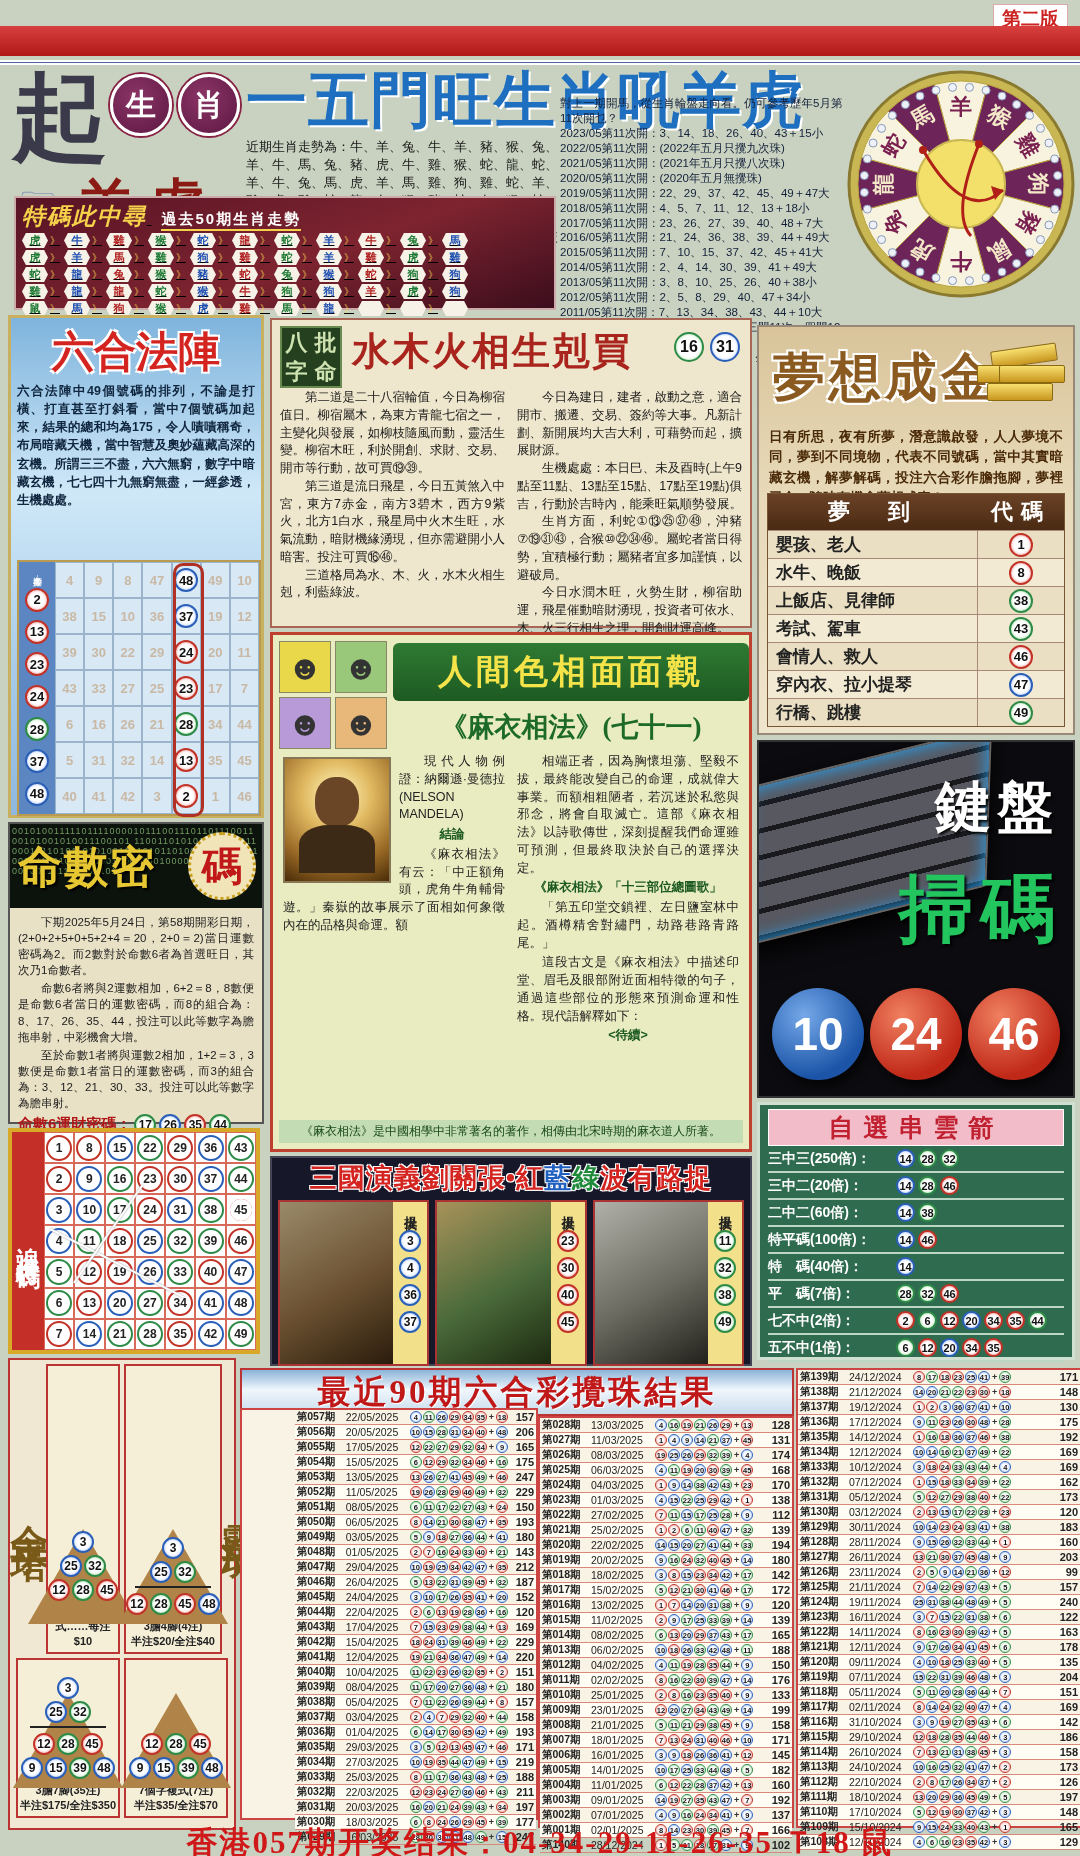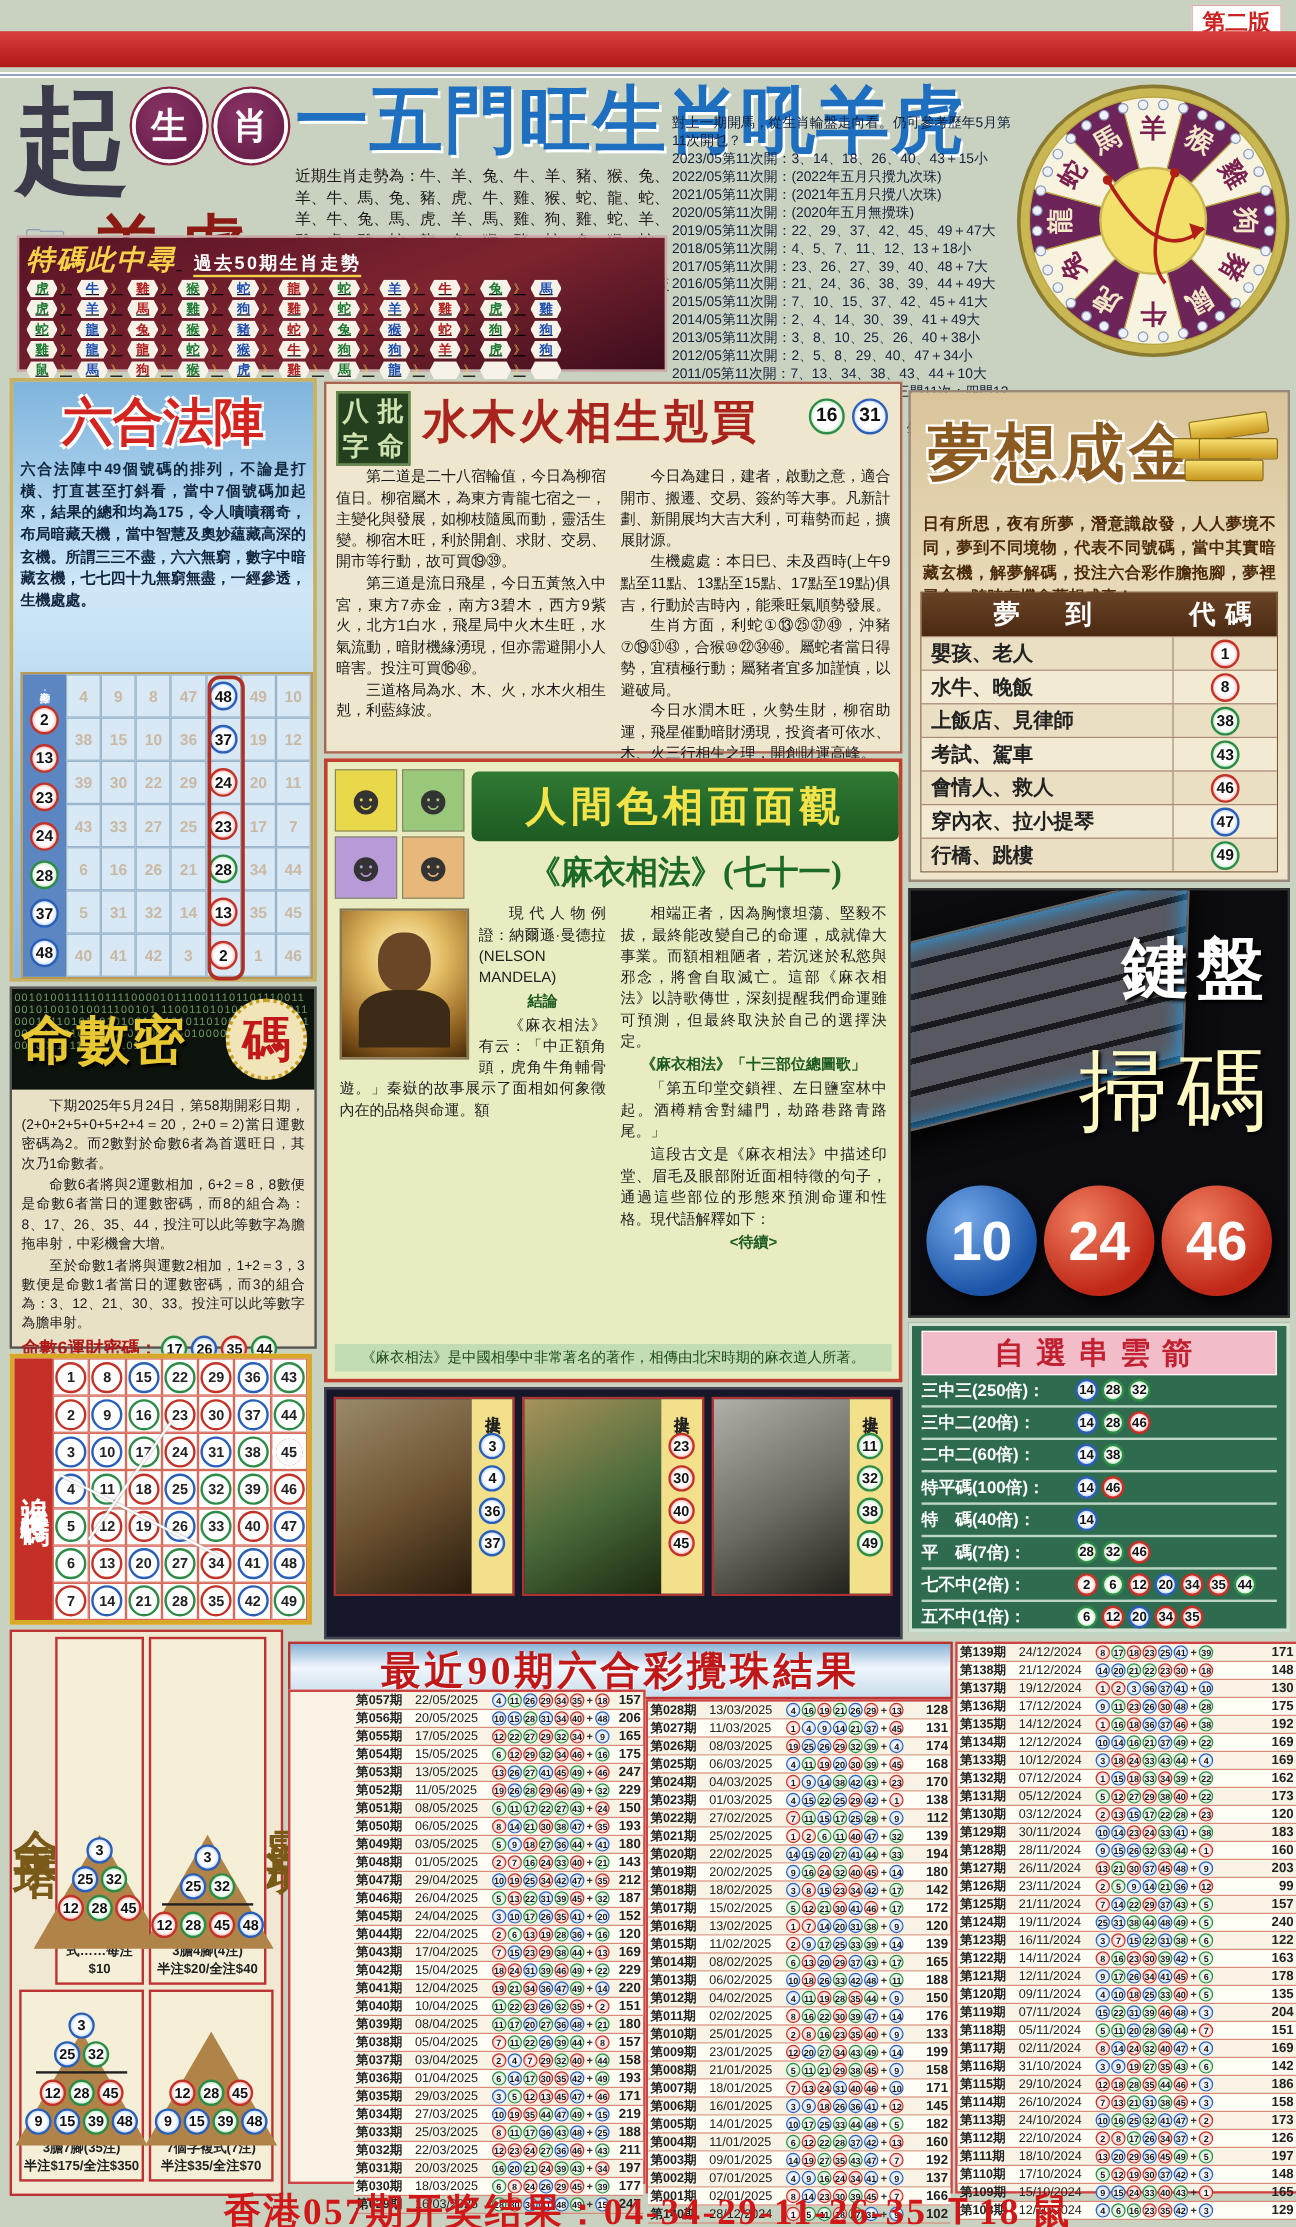--- a/index.html
+++ b/index.html
@@ -134,21 +134,21 @@
   .sgside .lab{writing-mode:vertical-rl;font-size:13px;font-weight:bold;color:#222;letter-spacing:2px;}
   .sgside .ball{width:22px;height:22px;font-size:12px;}
   
   #jianpan{left:757px;top:740px;width:318px;height:358px;background:#0c0c10;border:2px solid #333;overflow:hidden;padding-left:22px;}
   #kb{position:absolute;left:-20px;top:18px;width:250px;height:150px;transform:rotate(-14deg) skewX(-16deg);
       background:repeating-linear-gradient(0deg,#1a1a1e 0 5px,#585860 5px 26px),
                  repeating-linear-gradient(90deg,rgba(0,0,0,.55) 0 5px,rgba(200,200,210,.35) 5px 30px);
       box-shadow:0 10px 24px #000,0 0 18px #2af inset;border:2px solid #666;}
   #jp1{position:absolute;right:14px;top:28px;font-size:56px;font-weight:900;color:#fff;letter-spacing:6px;
        font-family:"Liberation Serif",serif;text-shadow:2px 2px 3px #000;}
-  #jp2{position:absolute;right:10px;top:118px;font-size:74px;font-weight:400;color:#fef9c3;letter-spacing:8px;
+  #jp2{position:absolute;right:10px;top:118px;font-size:74px;font-weight:700;color:#22c55e;letter-spacing:8px;
        font-family:"Liberation Serif",serif;text-shadow:2px 2px 3px #000;}
   #jpballs{position:absolute;left:0;right:0;bottom:16px;display:flex;justify-content:space-around;padding:0 10px;}
   #jpballs .ball{width:92px;height:92px;font-size:46px;box-shadow:4px 6px 10px rgba(0,0,0,.7);}
   
   #zixuan{left:757px;top:1102px;width:318px;height:258px;background:#2e6b4f;border:3px solid #cfe0d0;padding:4px 8px;}
   #zxtitle{background:#f2bcc8;color:#c02030;font-size:25px;font-weight:900;text-align:center;letter-spacing:10px;
            font-family:"Liberation Serif",serif;padding:1px 0;border:1px solid #fff;}
   .zxrow{display:flex;align-items:center;height:25px;border-bottom:2px solid #bcd6c4;}
   .zxlab{width:128px;color:#fff;font-size:14px;font-weight:bold;white-space:nowrap;}
   .zxrow .ball{width:19px;height:19px;font-size:11px;margin-right:3px;background:#fff;}
@@ -627,20 +627,21 @@
         <p class="ctr">《麻衣相法》「十三部位總圖歌」</p>
         <p>「第五印堂交鎖裡、左日鹽室林中起。酒樽精舍對繡門，劫路巷路青路尾。」</p>
         <p>這段古文是《麻衣相法》中描述印堂、眉毛及眼部附近面相特徵的句子，通過這些部位的形態來預測命運和性格。現代語解釋如下：</p>
         <p class="ctr">&lt;待續&gt;</p>
       </div>
   </div>
   <div id="rjfoot">《麻衣相法》是中國相學中非常著名的著作，相傳由北宋時期的麻衣道人所著。</div>
 </div>
 
 <div class="sec" id="sanguo">
+  <div id="sgtitle"><span style="color: rgb(212, 36, 32);">三國演義劉關張•</span><span style="color: rgb(212, 36, 32);">紅</span><span style="color: rgb(30, 95, 192);">藍</span><span style="color: rgb(30, 138, 58);">綠</span><span style="color: rgb(212, 36, 32);">波有路捉</span></div>
   <div id="sgcards">
       <div class="sgcard">
         <div class="sgart"></div>
         <div class="sgside">
           <span class="lab">提供：</span>
           <span class="ball blue">3</span>
           <span class="ball blue">4</span>
           <span class="ball blue">36</span>
           <span class="ball blue">37</span>
         </div>

